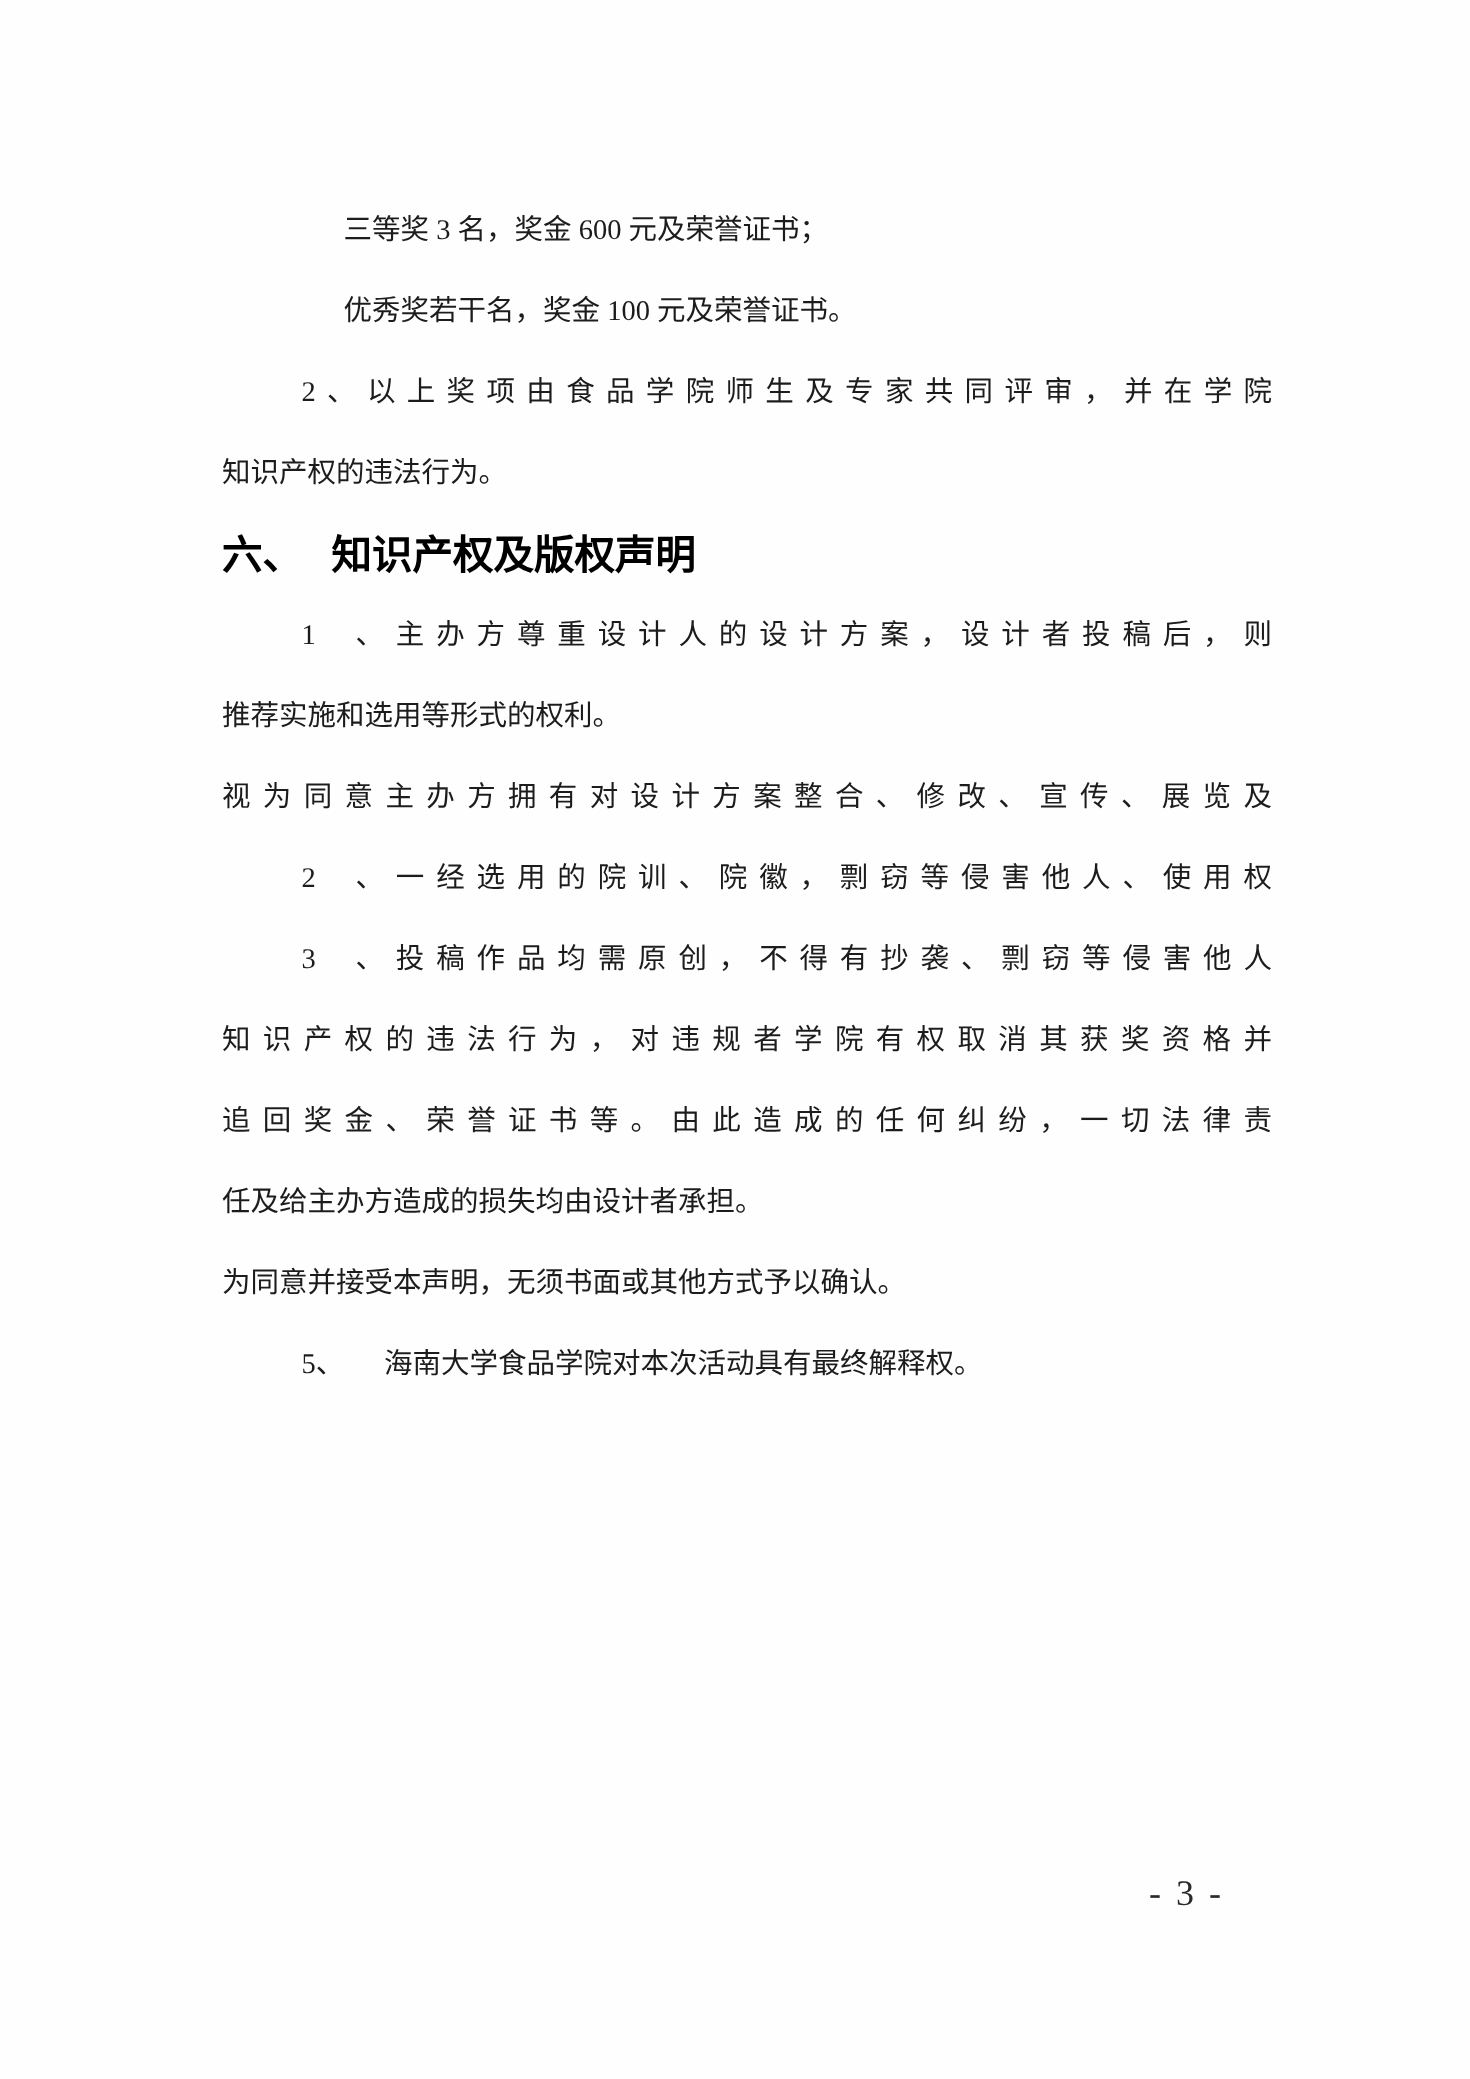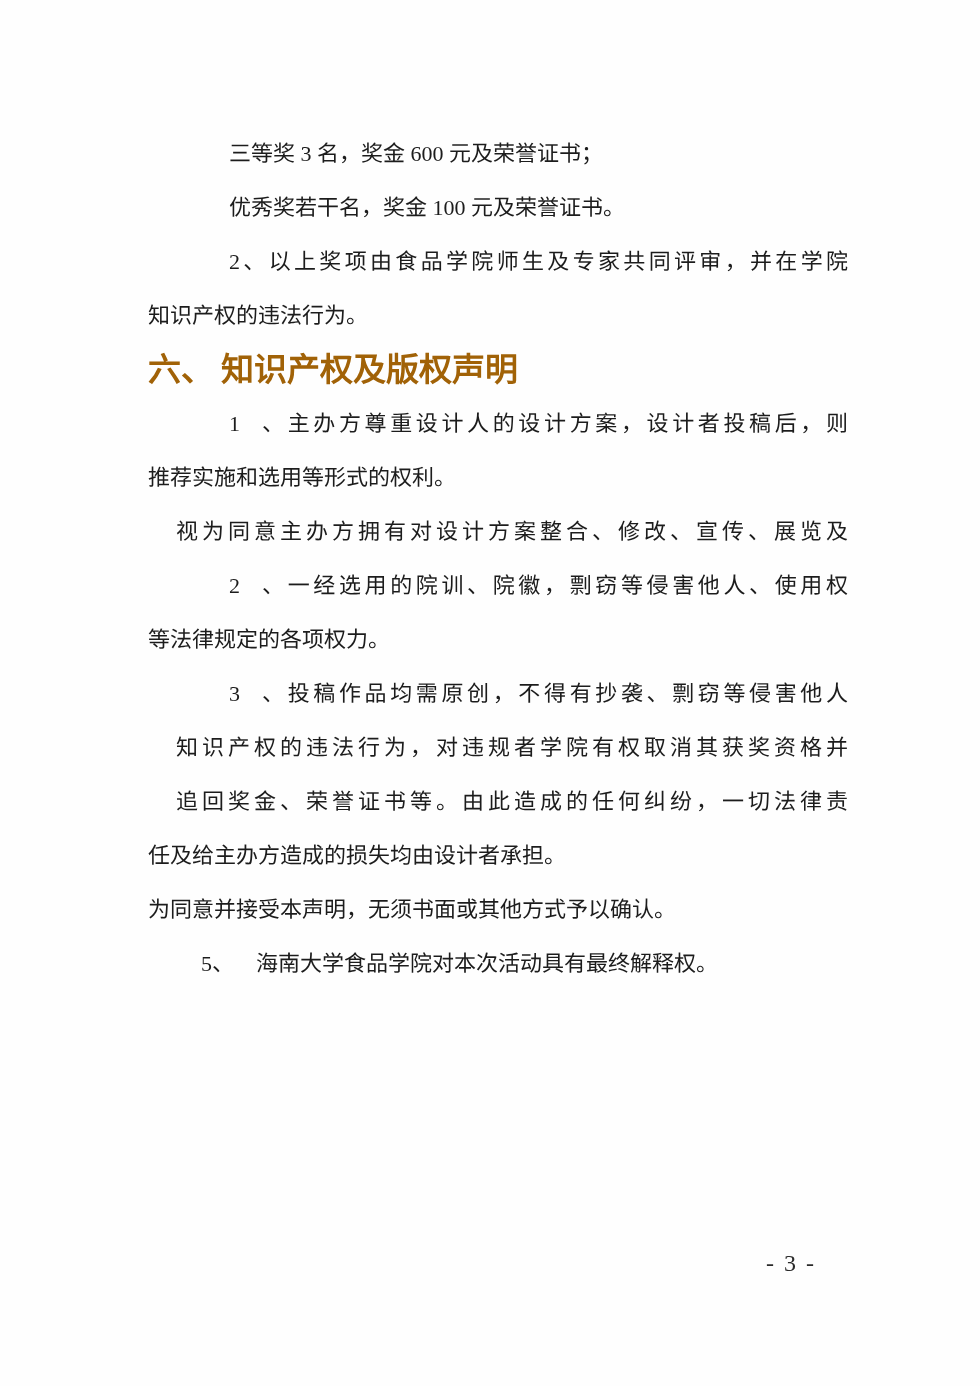--- a/index.html
+++ b/index.html
@@ -22,41 +22,40 @@
   }
   .content {
     position: absolute;
     left: 148px;
     top: 127px;
     width: 700px;
   }
   .line {
     height: 54px;
     line-height: 54px;
-    font-size: 22px;
+    font-size: 19px;
     white-space: nowrap;
   }
   
   .fill {
     white-space: normal;
     text-align: justify;
     text-align-last: justify;
-    margin-left: 28px;
   }
   .i-award { padding-left: 81px; }
   .i-item  { padding-left: 53px; }
   .marker {
     display: inline-block;
     width: 55px;
   }
   .heading {
     font-family: "Liberation Sans", "DejaVu Sans", sans-serif;
     font-weight: 700;
-    font-size: 33px;
-    color: #a16207;
+    font-size: 27px;
+    color: #000000;
   }
   .h-marker {
     display: inline-block;
     width: 73px;
   }
   .page-number {
     position: absolute;
     left: 766px;
     top: 1246px;
     font-size: 24px;
@@ -101,23 +100,20 @@
     </div>
 
     <div class="line fill">
       <span>视为同意主办方拥有对设计方案整合、修改、宣传、展览及</span>
     </div>
 
     <div class="line i-item fill">
       <span class="marker">2、</span><span>一经选用的院训、院徽，剽窃等侵害他人、使用权</span>
     </div>
 
-    <div class="line">
-      <span>等法律规定的各项权力。</span>
-    </div>
 
     <div class="line i-item fill">
       <span class="marker">3、</span><span>投稿作品均需原创，不得有抄袭、剽窃等侵害他人</span>
     </div>
 
     <div class="line fill">
       <span>知识产权的违法行为，对违规者学院有权取消其获奖资格并</span>
     </div>
 
     <div class="line fill">

